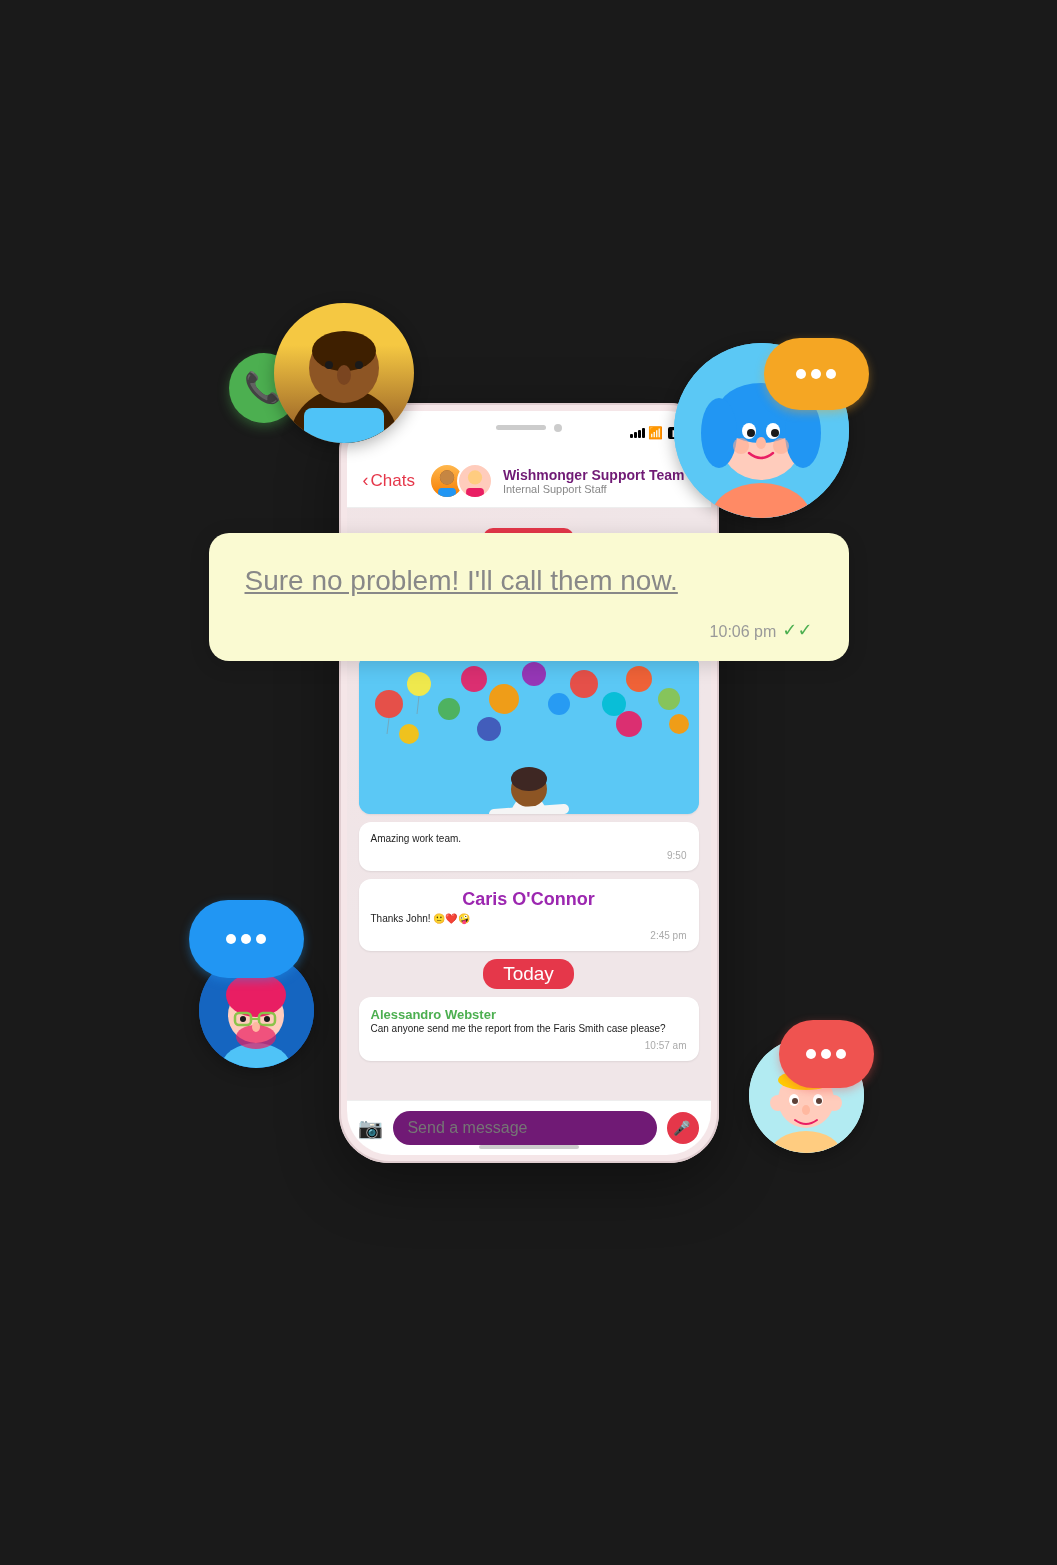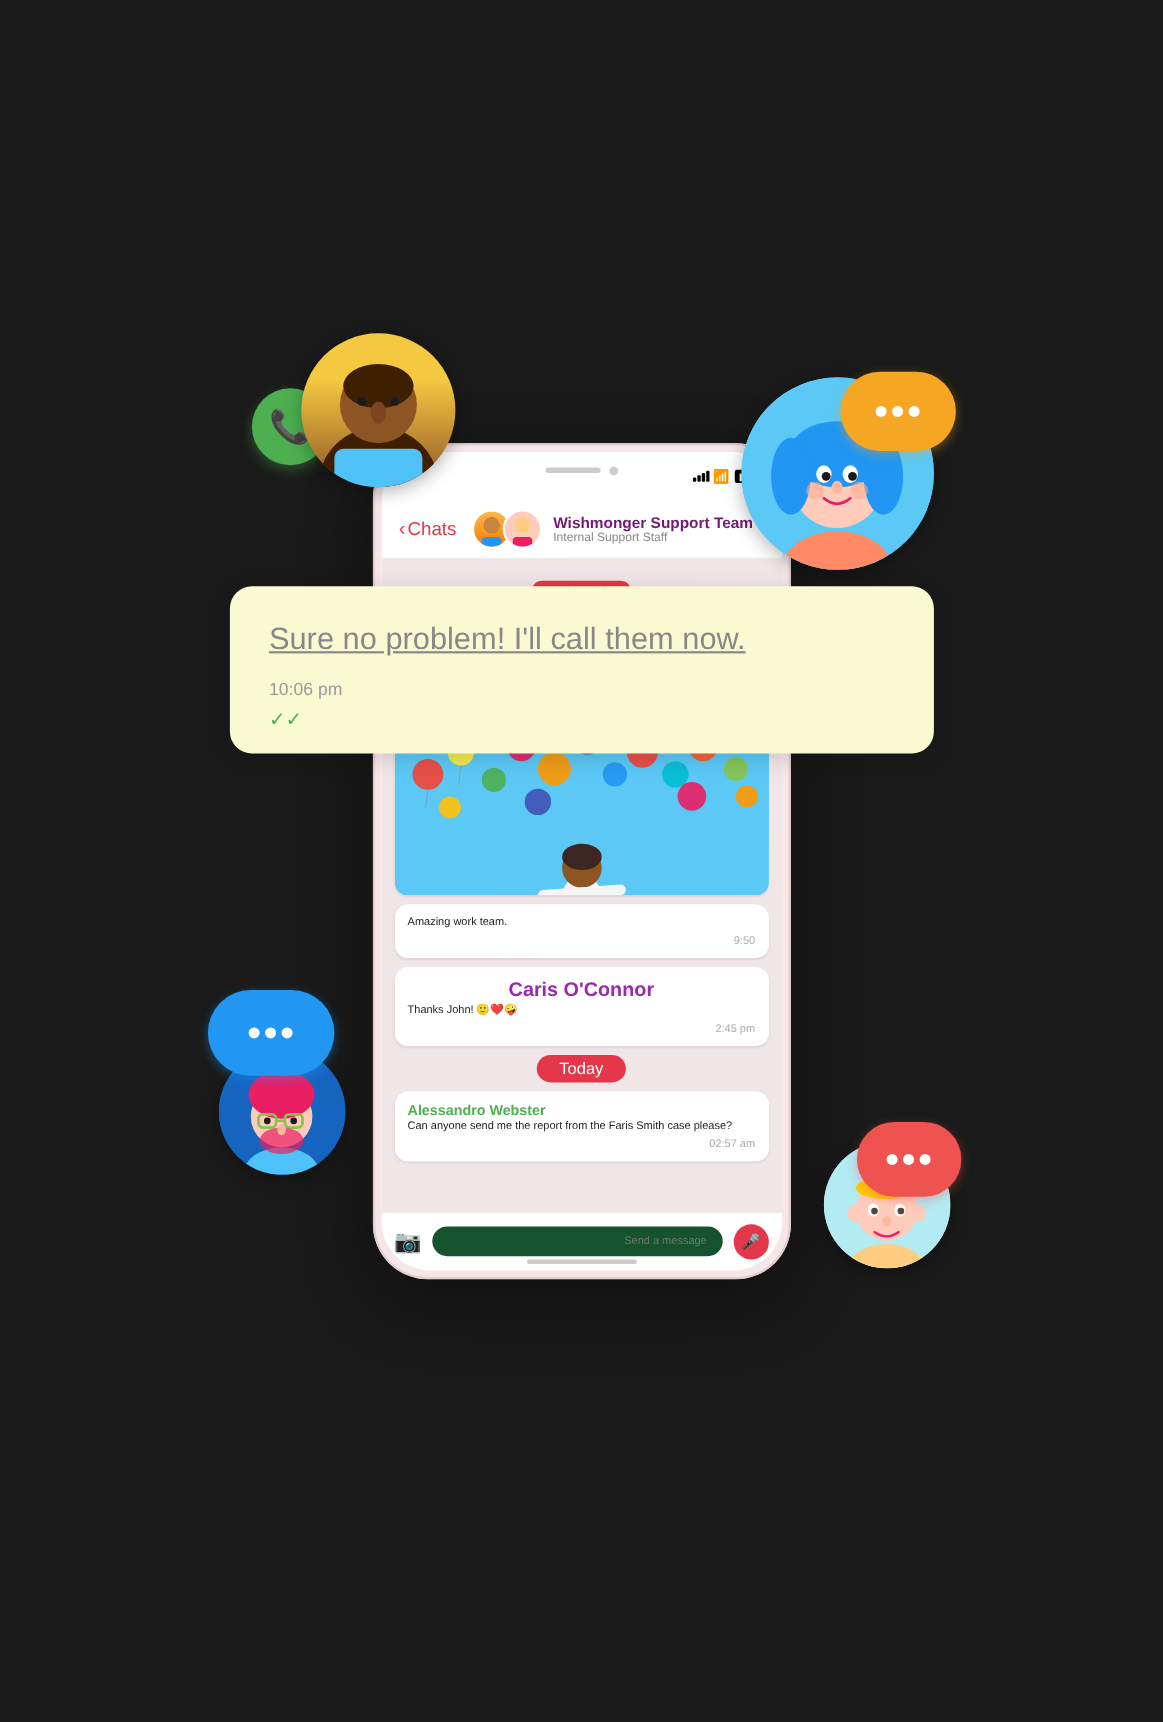--- a/index.html
+++ b/index.html
@@ -199,21 +199,21 @@
       color: #fff;
       font-size: 12px;
       padding: 3px 14px;
       border-radius: 12px;
       font-weight: 500;
     }
 
     .day-badge-today {
       background: #e5374a;
       color: #fff;
-      font-size: 15px;
+      font-size: 19px;
       padding: 4px 20px;
       border-radius: 14px;
       font-weight: 500;
     }
 
     .message-bubble {
       background: #fff;
       border-radius: 12px;
       padding: 10px 12px;
       margin-bottom: 8px;
@@ -284,28 +284,27 @@
       right: 0;
     }
 
     .camera-icon {
       color: #e5374a;
       font-size: 20px;
     }
 
     .message-input {
       flex: 1;
-      background: #14532d;
+      background: #701a75;
       border: none;
       border-radius: 20px;
       padding: 8px 14px;
-      font-size: 10px;
+      font-size: 16px;
       color: #999;
       outline: none;
-      text-align: right;
     }
 
     .mic-btn {
       width: 32px;
       height: 32px;
       background: #e5374a;
       border-radius: 50%;
       display: flex;
       align-items: center;
       justify-content: center;
@@ -400,23 +399,22 @@
       color: #888;
       font-weight: 300;
       line-height: 1.3;
       margin-bottom: 20px;
       text-decoration: underline;
     }
 
     .speech-time-row {
       display: flex;
       justify-content: flex-end;
-      align-items: flex-start;
+      align-items: flex-end;
       gap: 6px;
-      flex-direction: column;
     }
 
     .speech-time {
       font-size: 16px;
       color: #999;
     }
 
     .double-check {
       color: #4caf50;
       font-size: 18px;
@@ -589,21 +587,21 @@
             <div class="message-time">2:45 pm</div>
           </div>
 
           <div class="day-label">
             <span class="day-badge-today">Today</span>
           </div>
 
           <div class="message-bubble">
             <div style="font-size:13px; font-weight:600; color:#4caf50; margin-bottom:0;">Alessandro Webster</div>
             <div class="message-text">Can anyone send me the report from the Faris Smith case please?</div>
-            <div class="message-time">02:57 am</div>
+            <div class="message-time">10:57 am</div>
           </div>
 
         </div>
 
         <div class="input-bar">
           <span class="camera-icon">📷</span>
           <input class="message-input" type="text" placeholder="Send a message" style="">
           <div class="mic-btn">
             <span>🎤</span>
           </div>

